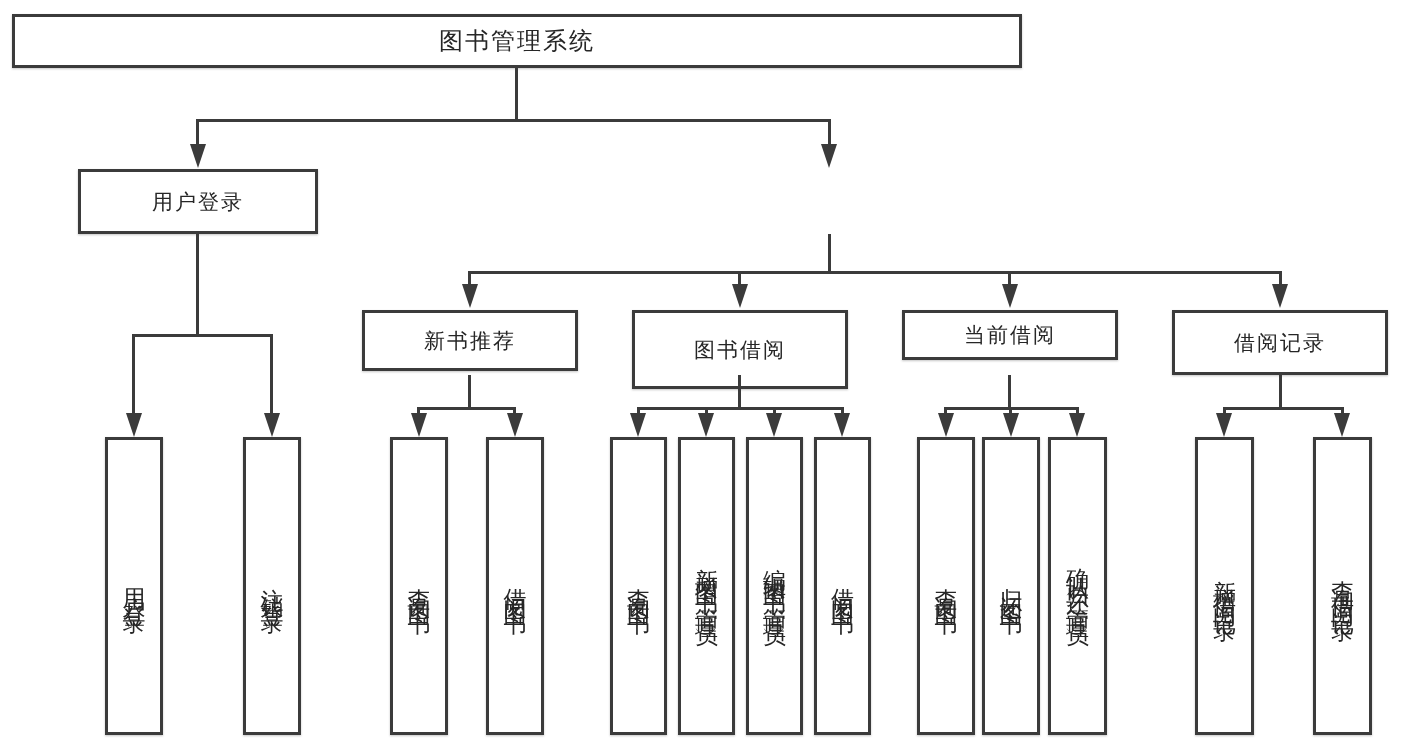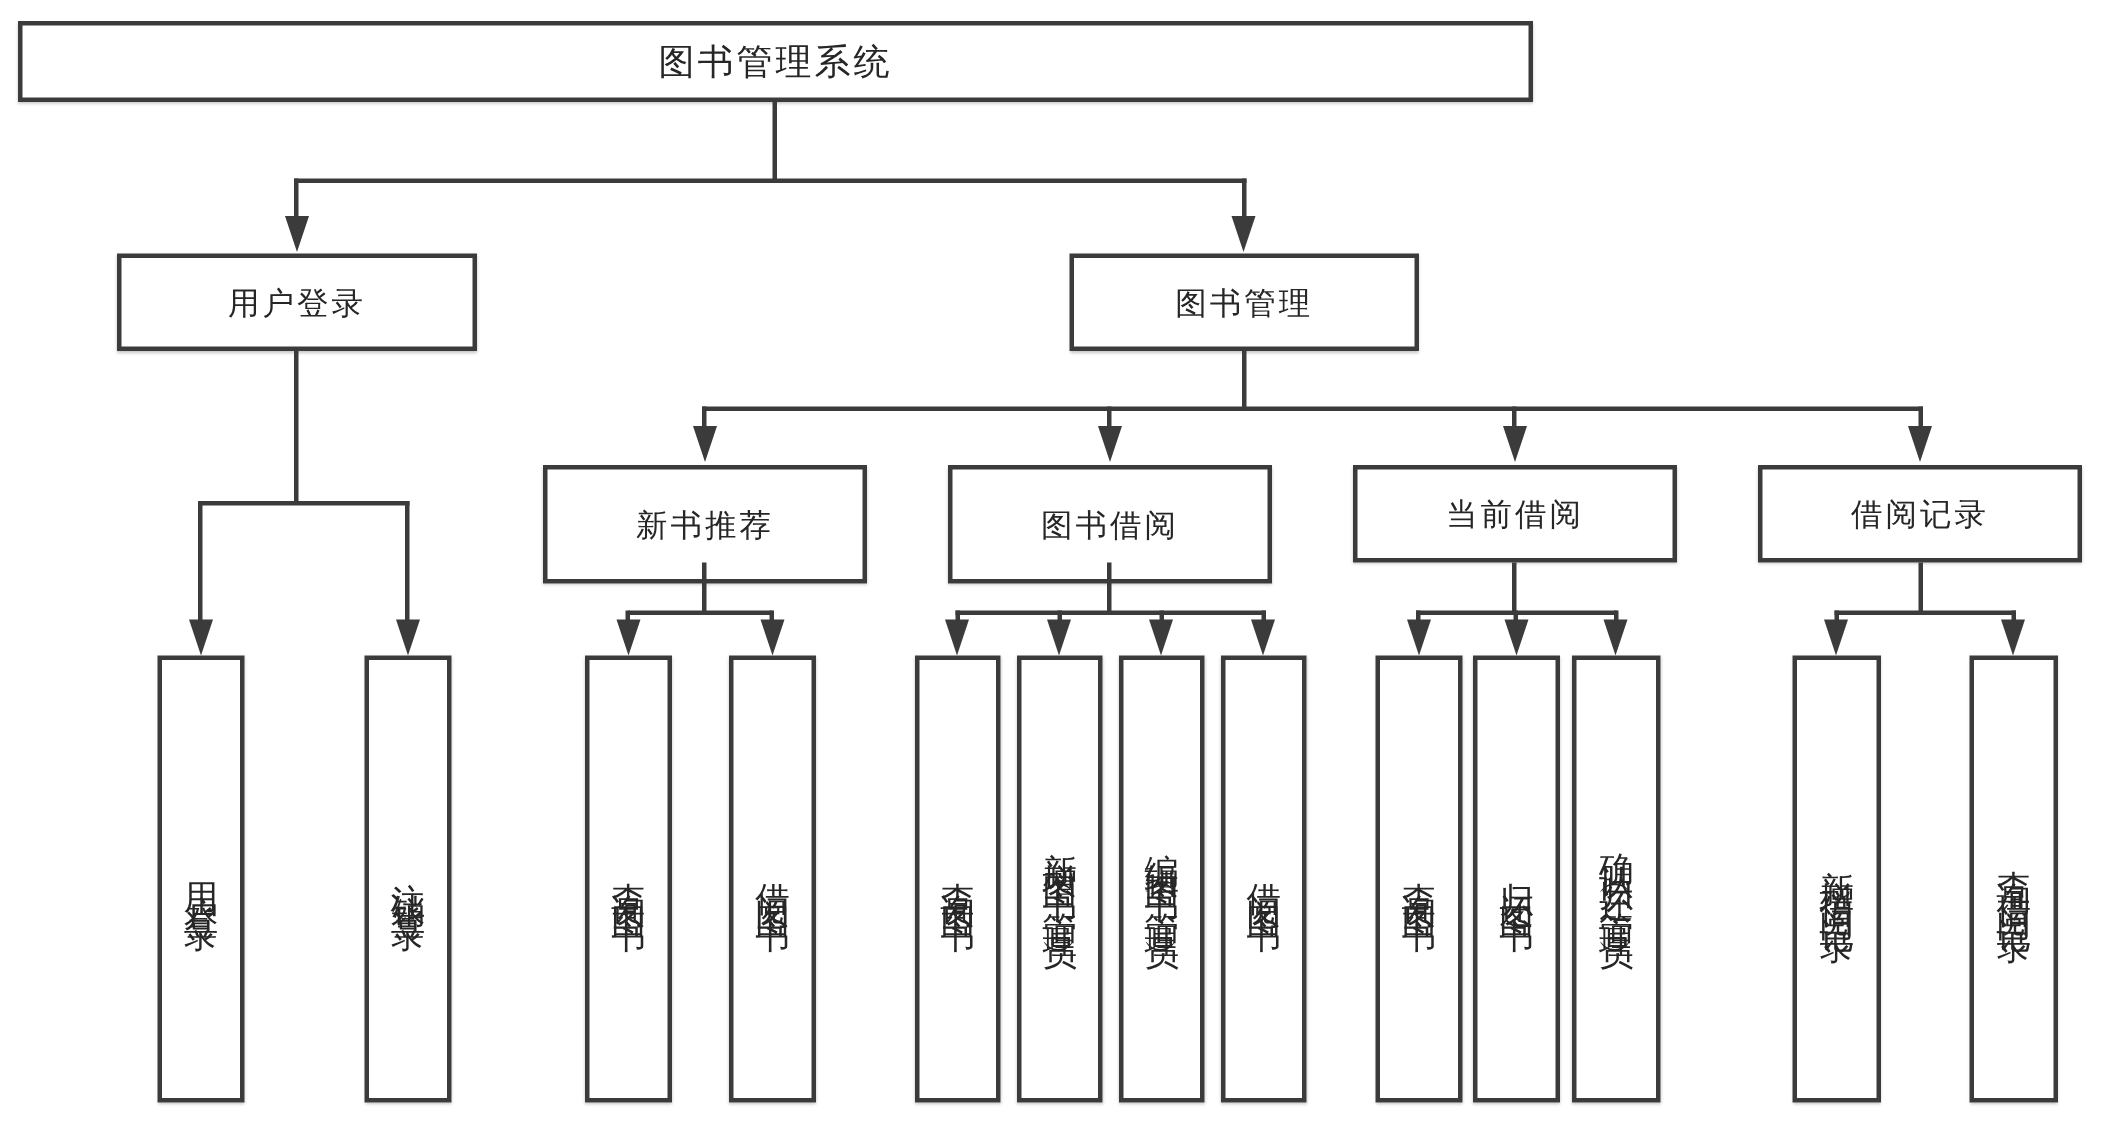--- a/index.html
+++ b/index.html
@@ -67,49 +67,46 @@
   <div class="vline" style="left:515px;top:68px;height:54px;"></div>
   <div class="hline" style="left:196px;top:119px;width:635px;"></div>
   <div class="vline" style="left:196px;top:119px;height:27px;"></div>
   <div class="ahead" style="left:190px;top:144px;"></div>
   <div class="vline" style="left:828px;top:119px;height:27px;"></div>
   <div class="ahead" style="left:821px;top:144px;"></div>
 
   <div class="box h-node" style="left:78px;top:169px;width:240px;height:65px;">
     <span>用户登录</span>
   </div>
-  <div class="box h-node" style="left:713px;top:169px;width:233px;height:65px;">
-    <span>图书管理</span>
-  </div>
 
   <div class="vline" style="left:196px;top:234px;height:102px;"></div>
   <div class="hline" style="left:132px;top:334px;width:141px;"></div>
   <div class="vline" style="left:132px;top:334px;height:80px;"></div>
   <div class="ahead" style="left:126px;top:413px;"></div>
   <div class="vline" style="left:270px;top:334px;height:80px;"></div>
   <div class="ahead" style="left:264px;top:413px;"></div>
 
   <div class="vline" style="left:828px;top:234px;height:40px;"></div>
   <div class="hline" style="left:468px;top:271px;width:814px;"></div>
   <div class="vline" style="left:468px;top:271px;height:16px;"></div>
   <div class="ahead" style="left:462px;top:284px;"></div>
   <div class="vline" style="left:738px;top:271px;height:16px;"></div>
   <div class="ahead" style="left:732px;top:284px;"></div>
   <div class="vline" style="left:1008px;top:271px;height:16px;"></div>
   <div class="ahead" style="left:1002px;top:284px;"></div>
   <div class="vline" style="left:1279px;top:271px;height:16px;"></div>
   <div class="ahead" style="left:1272px;top:284px;"></div>
 
-  <div class="box h-node" style="left:362px;top:310px;width:216px;height:79px;">
+  <div class="box h-node" style="left:362px;top:310px;width:216px;height:61px;">
     <span>新书推荐</span>
   </div>
   <div class="box h-node" style="left:632px;top:310px;width:216px;height:79px;">
     <span>图书借阅</span>
   </div>
-  <div class="box h-node" style="left:902px;top:310px;width:216px;height:65px;">
+  <div class="box h-node" style="left:902px;top:310px;width:216px;height:50px;">
     <span>当前借阅</span>
   </div>
   <div class="box h-node" style="left:1172px;top:310px;width:216px;height:65px;">
     <span>借阅记录</span>
   </div>
 
   <div class="vline" style="left:468px;top:375px;height:34px;"></div>
   <div class="vline" style="left:738px;top:375px;height:34px;"></div>
   <div class="vline" style="left:1008px;top:375px;height:34px;"></div>
   <div class="vline" style="left:1279px;top:375px;height:34px;"></div>

